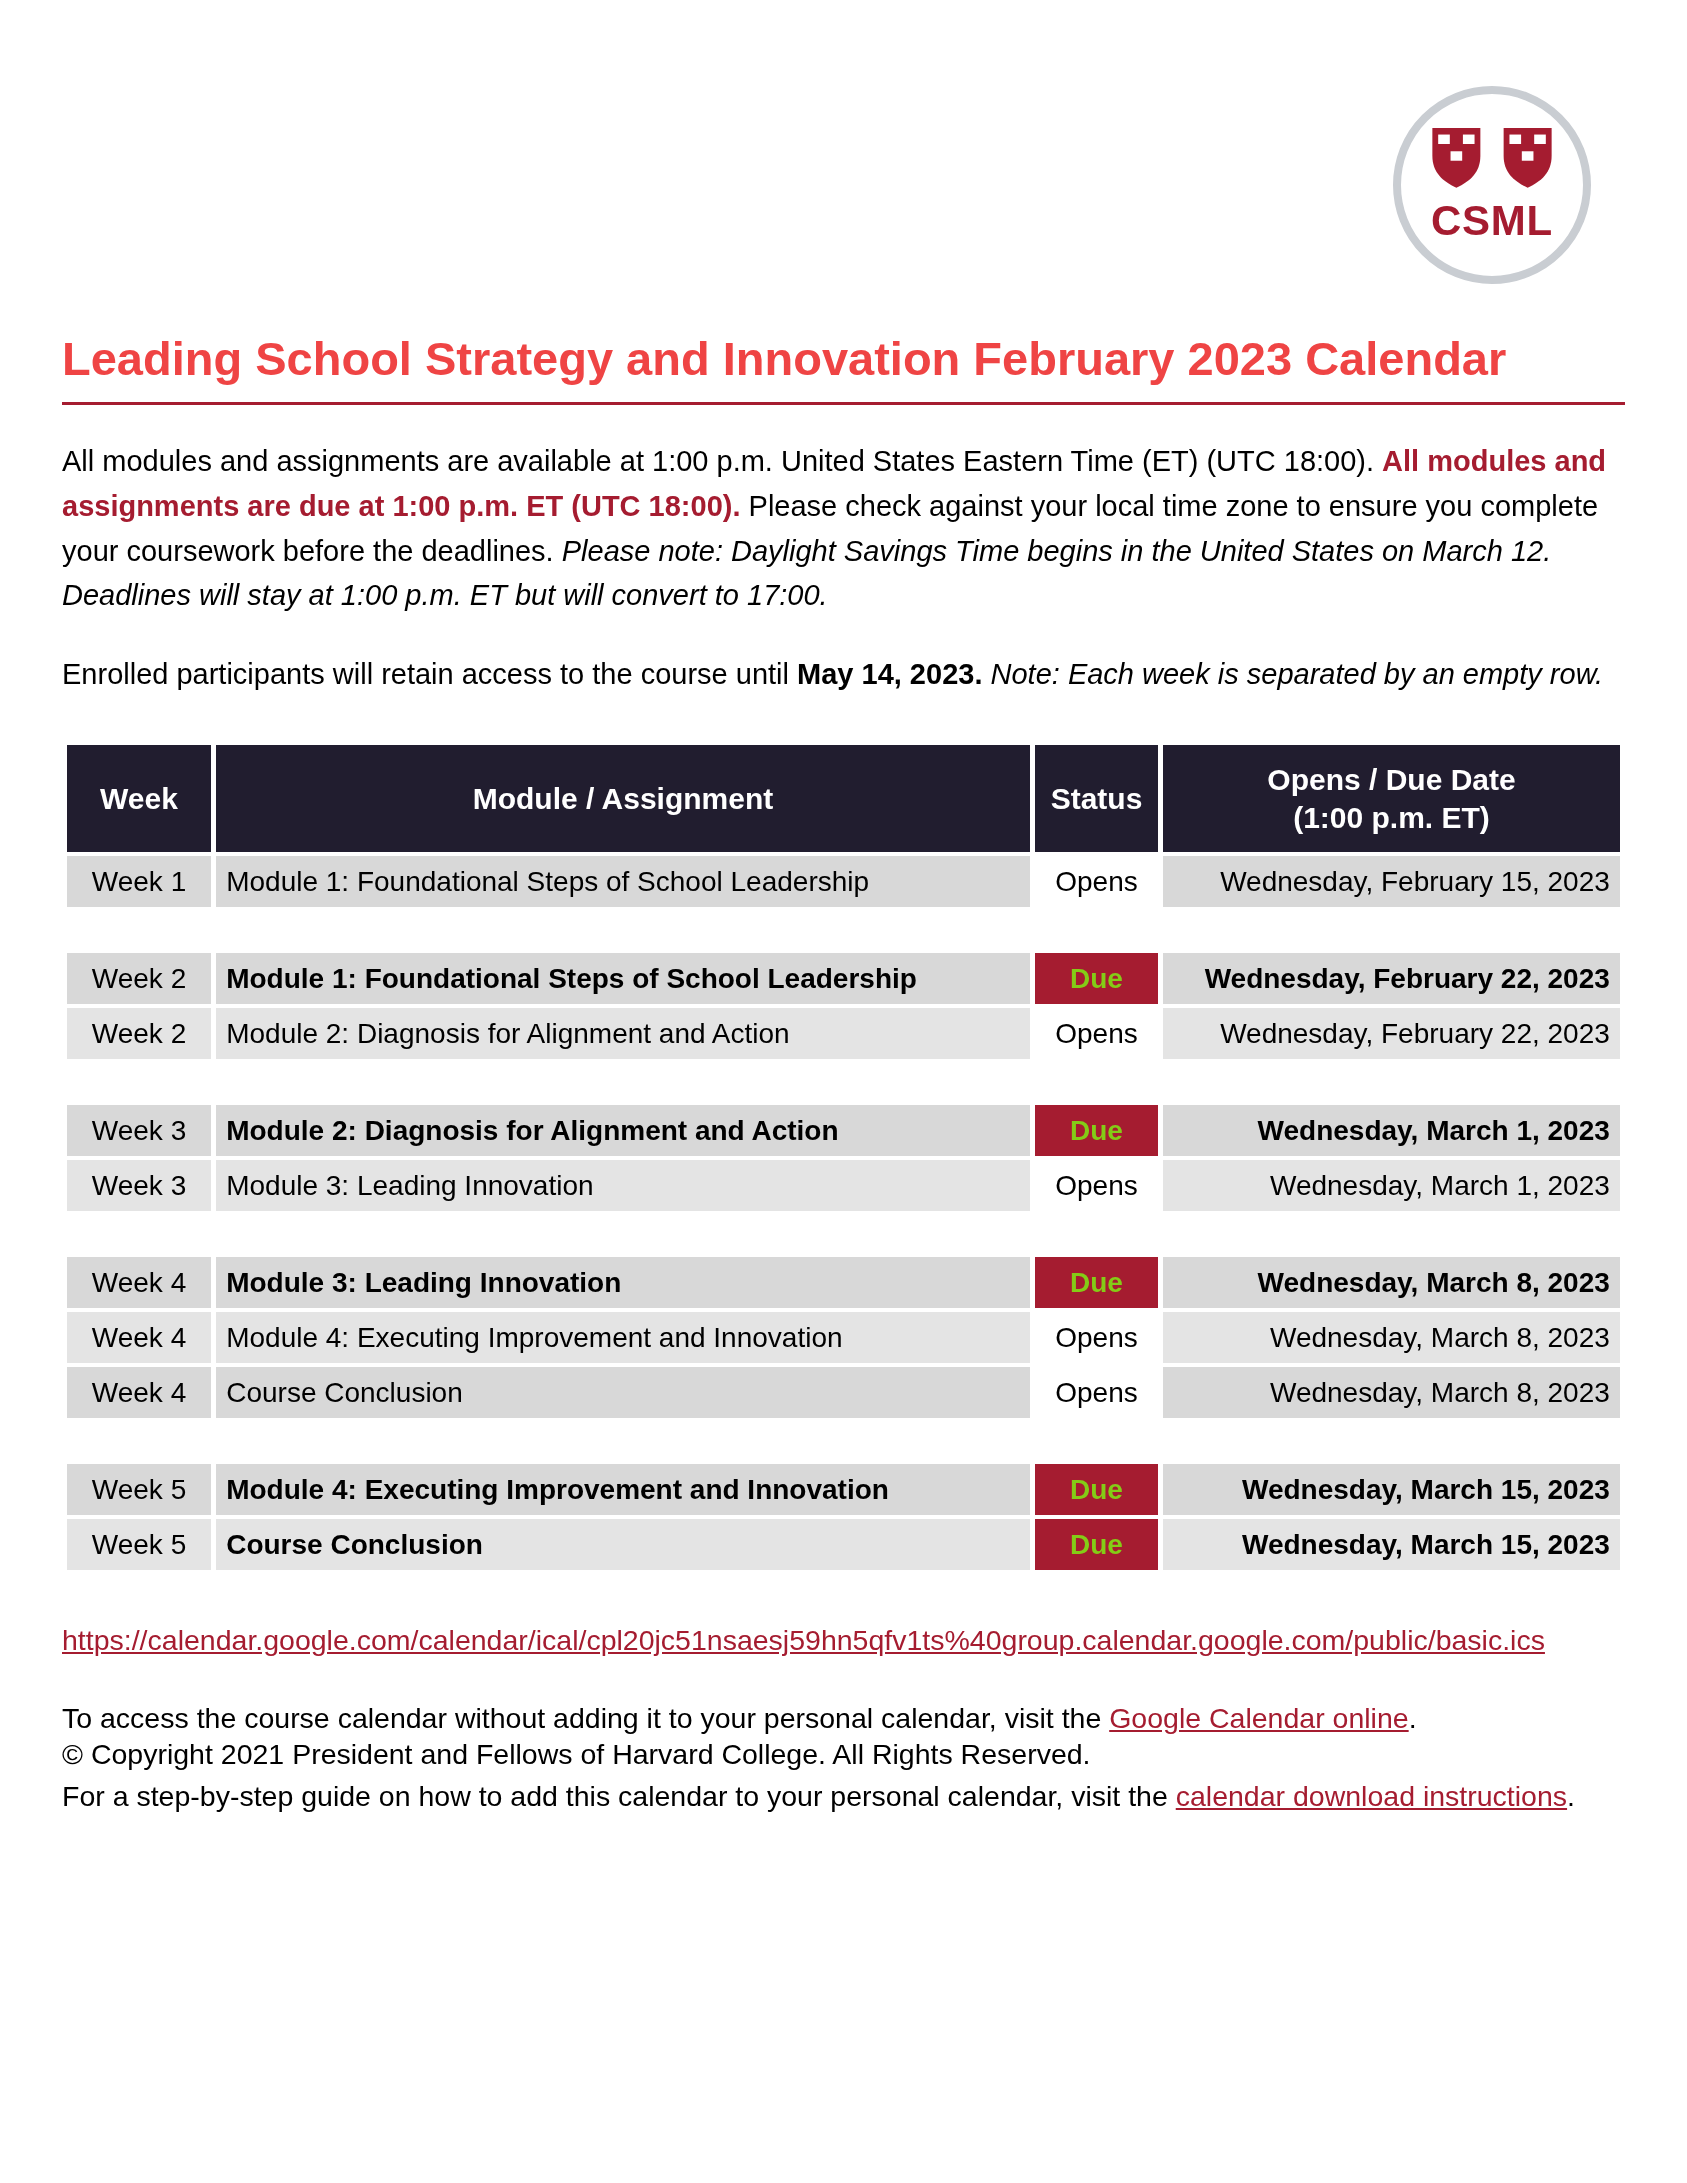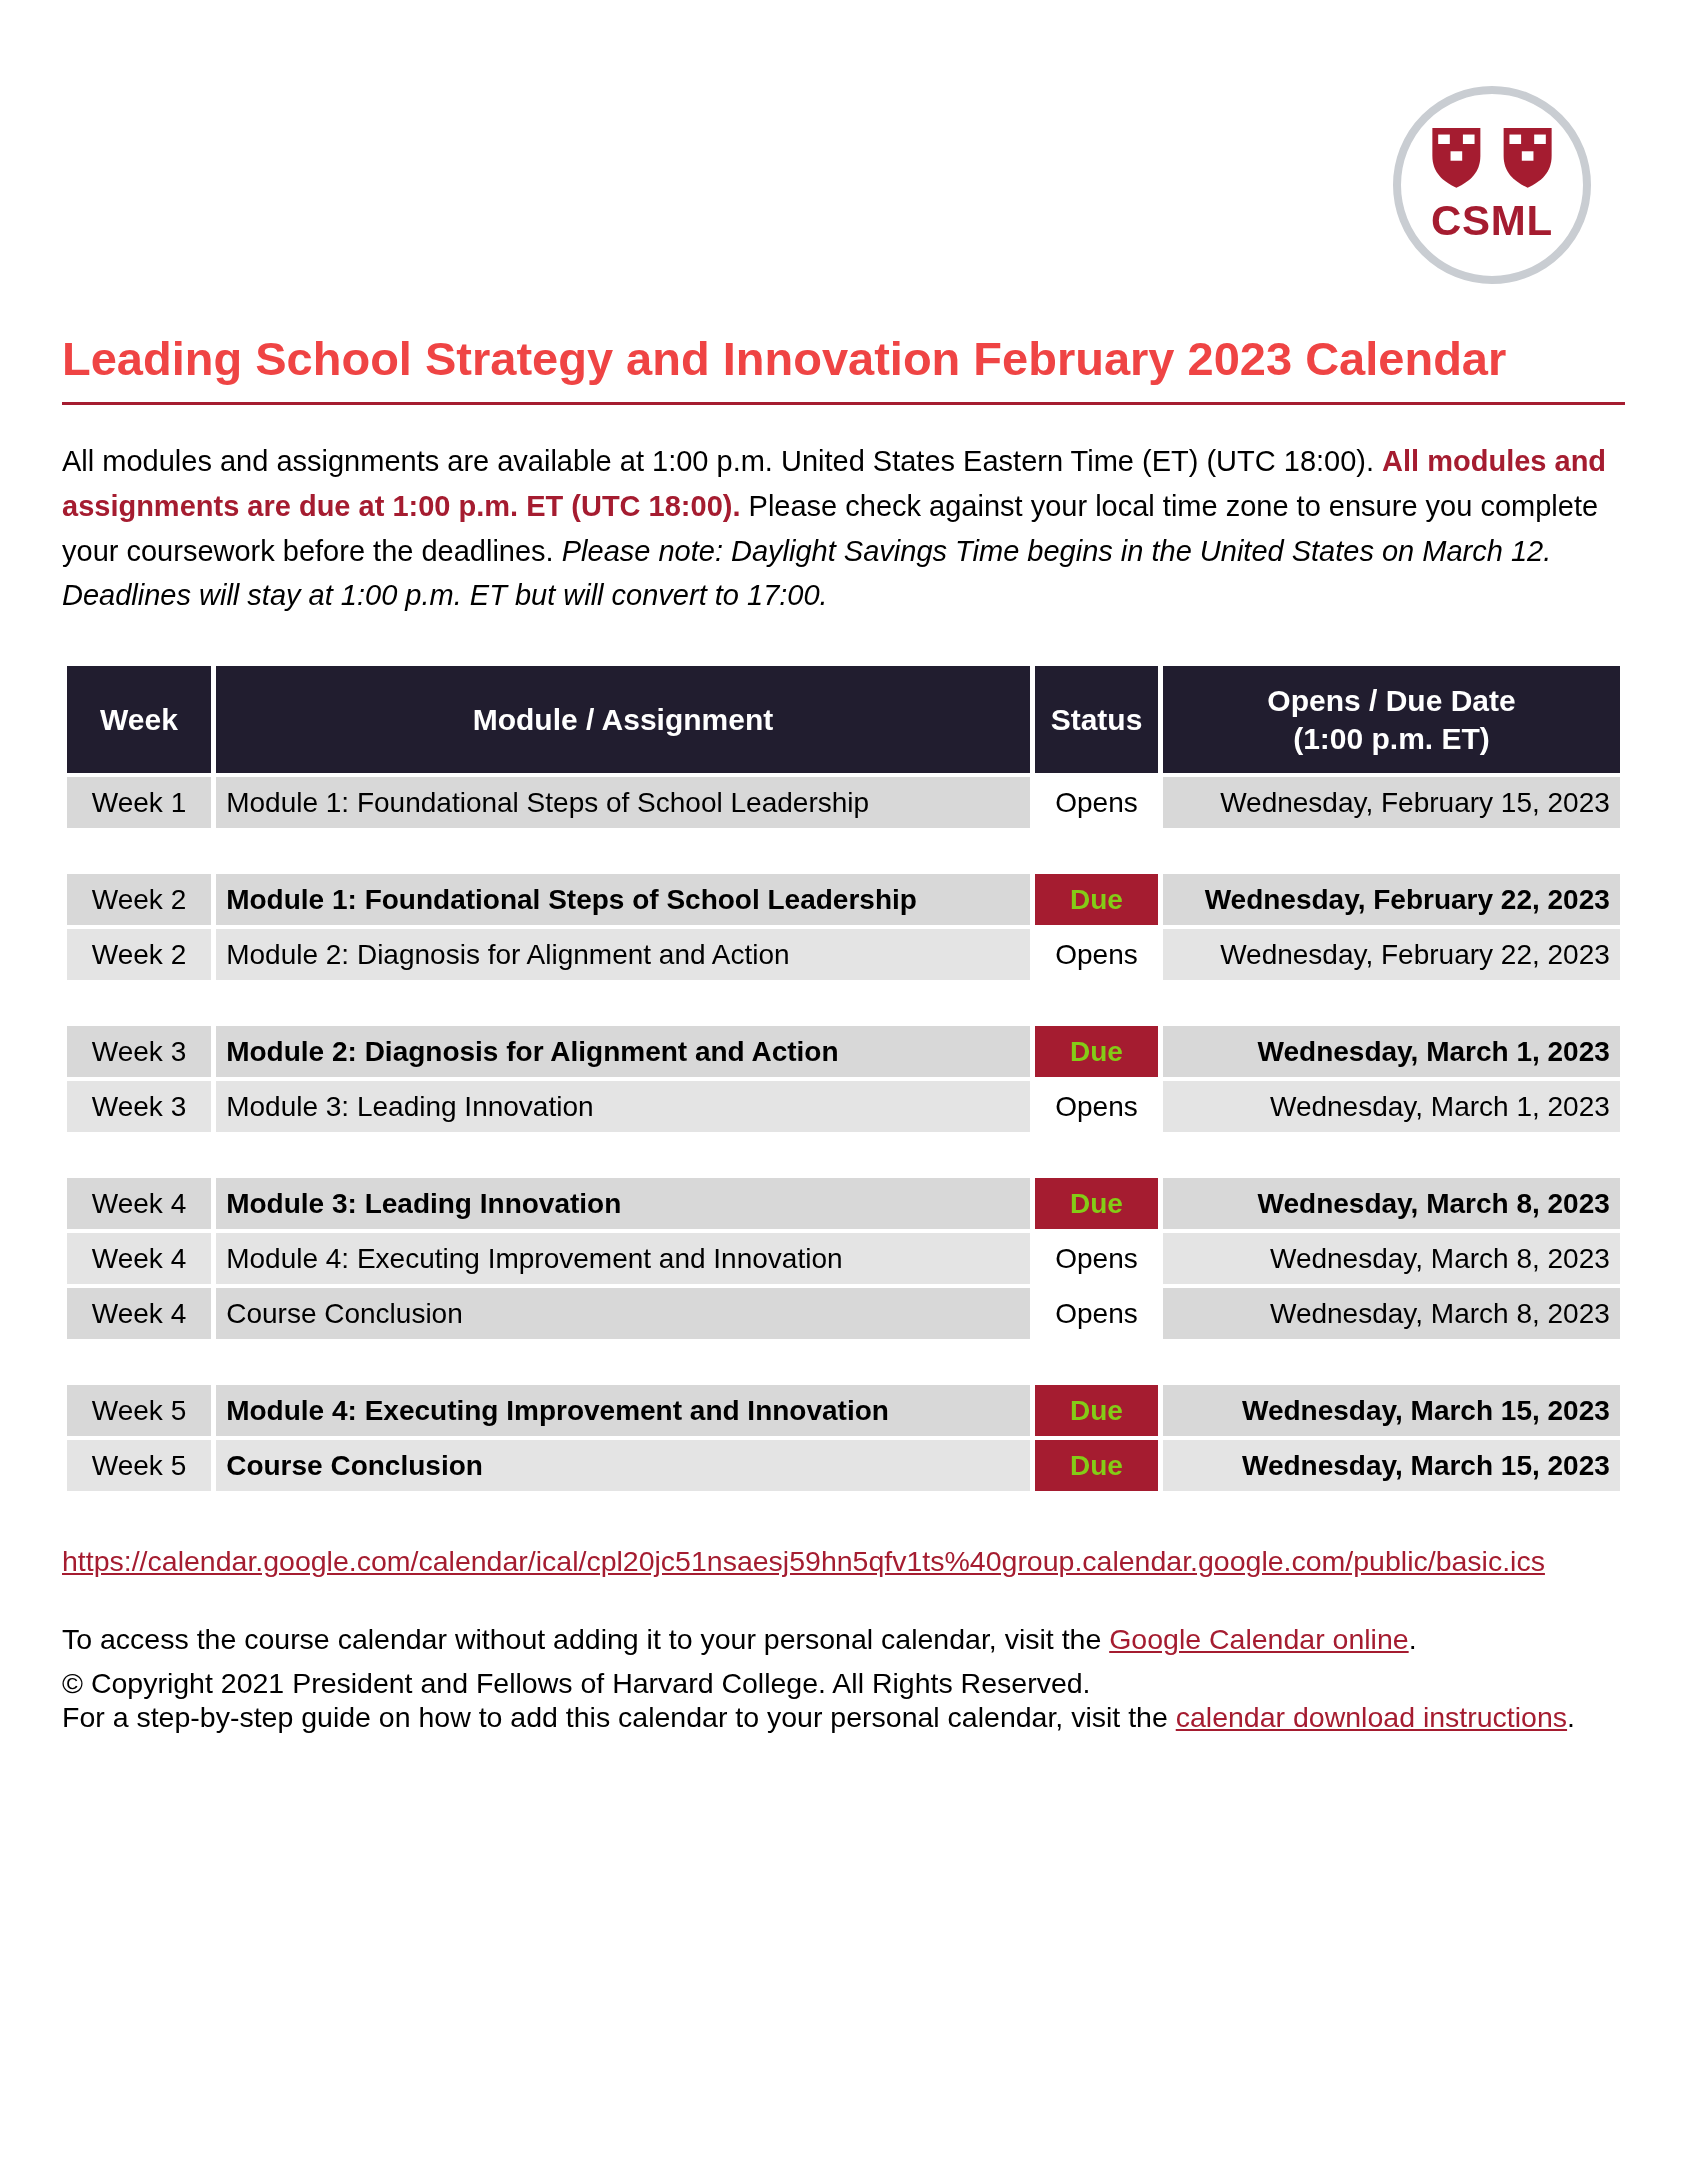--- a/index.html
+++ b/index.html
@@ -61,21 +61,21 @@
     background:#a51c30 !important;color:#84cc16;font-weight:bold;
   }
   tr.spacer-row td{background:transparent;height:38px;padding:0;}
 
   
   .links{margin-top:45px;}
   .links p{font-size:28.5px;line-height:1.5;margin:0 0 35px 0;}
   a.doc-link{color:#a51c30;text-decoration:underline;cursor:pointer;word-break:break-all;}
 
   .copyright{
-    position:absolute;left:62px;bottom:86px;font-size:28.5px;color:#000;
+    position:absolute;left:62px;bottom:94px;font-size:28.5px;color:#000;
   }
 </style>
 </head>
 <body>
 
 <div class="page">
 
   <div class="logo">
     <svg width="128" height="70" viewBox="0 0 176 96">
       <path d="M6 4 h66 v38 c0 23 -14 35 -33 44 c-19 -9 -33 -21 -33 -44 z" fill="#a51c30"></path>
@@ -88,20 +88,21 @@
       <rect x="129" y="36" width="16" height="13" fill="#ffffff"></rect>
     </svg>
     <div class="logo-text">CSML</div>
   </div>
 
   <h1 class="title">Leading School Strategy and Innovation February 2023 Calendar</h1>
   <hr class="title-rule">
 
   <p class="body-text"><span>All modules and assignments are available at 1:00 p.m. United States Eastern Time (ET) (UTC 18:00). </span><span class="red-bold">All modules and assignments are due at 1:00 p.m. ET (UTC 18:00).</span><span> Please check against your local time zone to ensure you complete your coursework before the deadlines. </span><span class="italic">Please note: Daylight Savings Time begins in the United States on March 12. Deadlines will stay at 1:00 p.m. ET but will convert to 17:00.</span></p>
 
+  <p class="body-text"><span>Enrolled participants will retain access to the course until </span><span class="bold">May 14, 2023.</span><span class="italic"> Note: Each week is separated by an empty row.</span></p>
 
   <table class="calendar">
     <colgroup>
       <col class="col-week">
         <col class="col-module">
         <col class="col-status">
         <col class="col-date">
     </colgroup>
     <thead>
       <tr>

